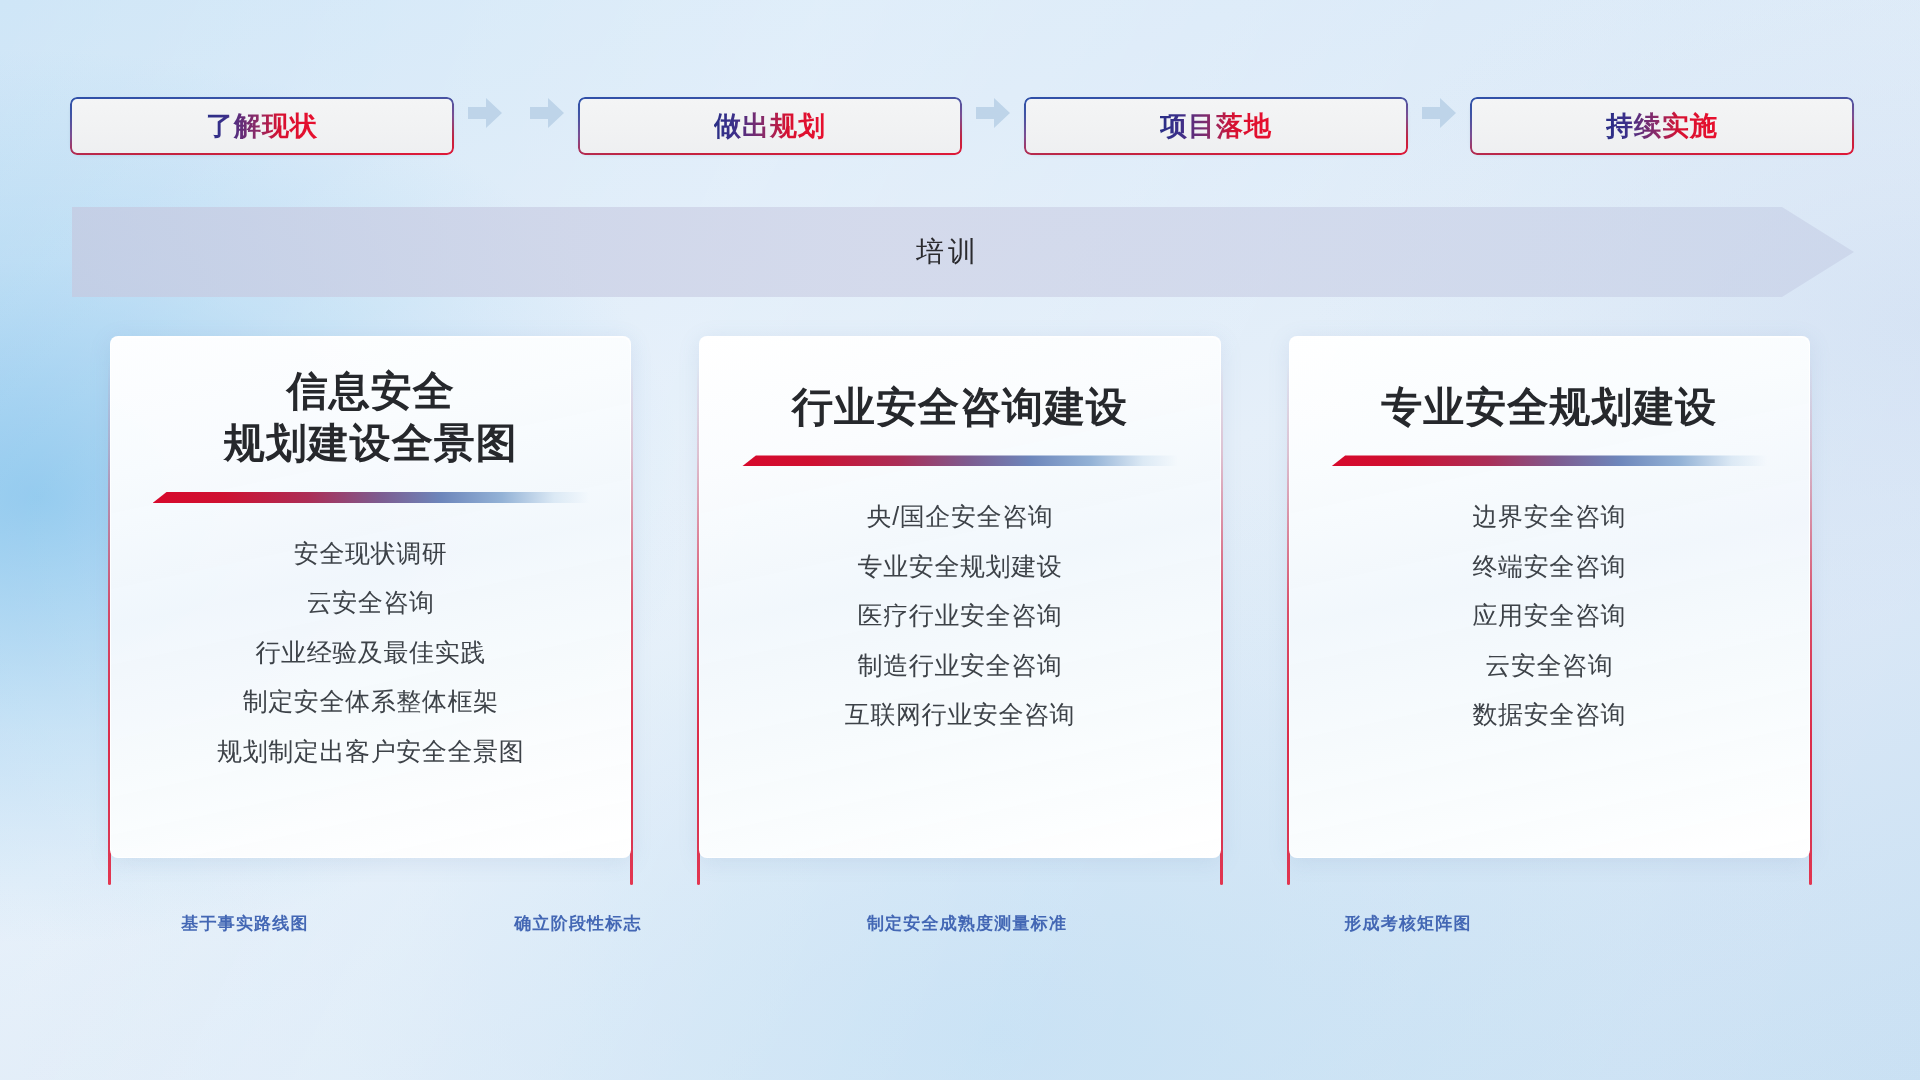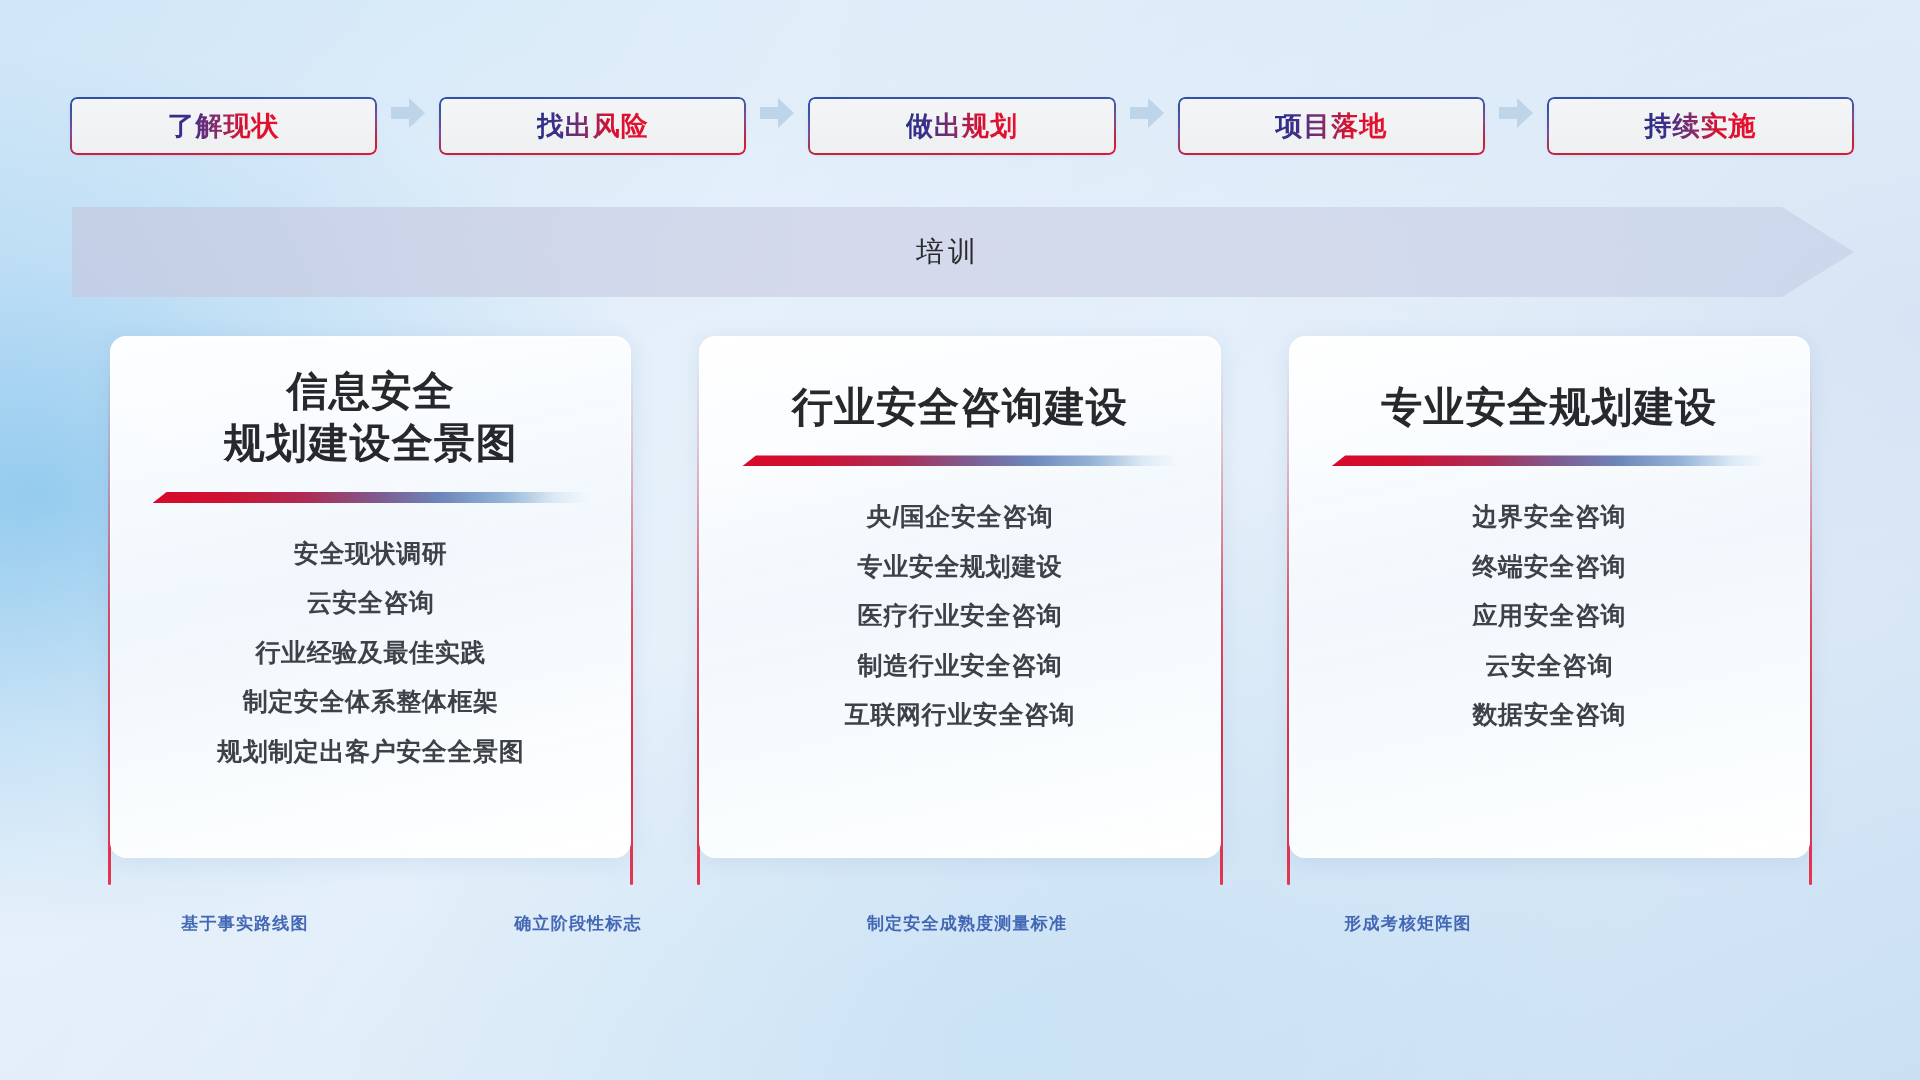--- a/index.html
+++ b/index.html
@@ -161,21 +161,21 @@
   }
   .card-wrap::before { left: -2px; }
   .card-wrap::after  { right: -2px; }
 
   .card {
     position: absolute;
     top: 0;
     left: 0;
     right: 0;
     height: 520px;
-    border-radius: 16px;
+    border-radius: 8px;
     background:
       linear-gradient(168deg,
         rgba(255,255,255,0.97) 0%,
         rgba(250,252,254,0.97) 22%,
         rgba(242,247,252,0.96) 46%,
         rgba(248,251,253,0.97) 70%,
         rgba(255,255,255,0.99) 100%);
     border: 1px solid rgba(255,255,255,0.95);
     box-shadow:
       0 4px 22px rgba(90,125,175,0.13),
@@ -222,21 +222,21 @@
     display: flex;
     flex-direction: column;
     align-items: center;
     gap: 8px;
   }
   .card-list-item {
     font-size: 25px;
     color: #3d4248;
     letter-spacing: 0.6px;
     line-height: 1.66;
-    font-weight: 700;
+    font-weight: 400;
   }
 
   
   .captions {
     position: absolute;
     top: 912px;
     left: 0;
     width: 1920px;
     height: 46px;
     z-index: 4;
@@ -258,23 +258,20 @@
 <div id="stage">
 
   <div class="flow" id="flow-row">
       <div class="step">
         <span class="step-label">了解现状</span>
       </div>
       <div class="flow-arrow">
         <svg width="34" height="30" viewBox="0 0 34 30" aria-hidden="true">
           <path d="M0 9 H18 V0 L34 15 L18 30 V21 H0 Z" fill="#bcd3e8" opacity="0.95"></path>
         </svg>
-      </div>
-      <div class="step">
-        <span class="step-label">找出风险</span>
       </div>
       <div class="flow-arrow">
         <svg width="34" height="30" viewBox="0 0 34 30" aria-hidden="true">
           <path d="M0 9 H18 V0 L34 15 L18 30 V21 H0 Z" fill="#bcd3e8" opacity="0.95"></path>
         </svg>
       </div>
       <div class="step">
         <span class="step-label">做出规划</span>
       </div>
       <div class="flow-arrow">

